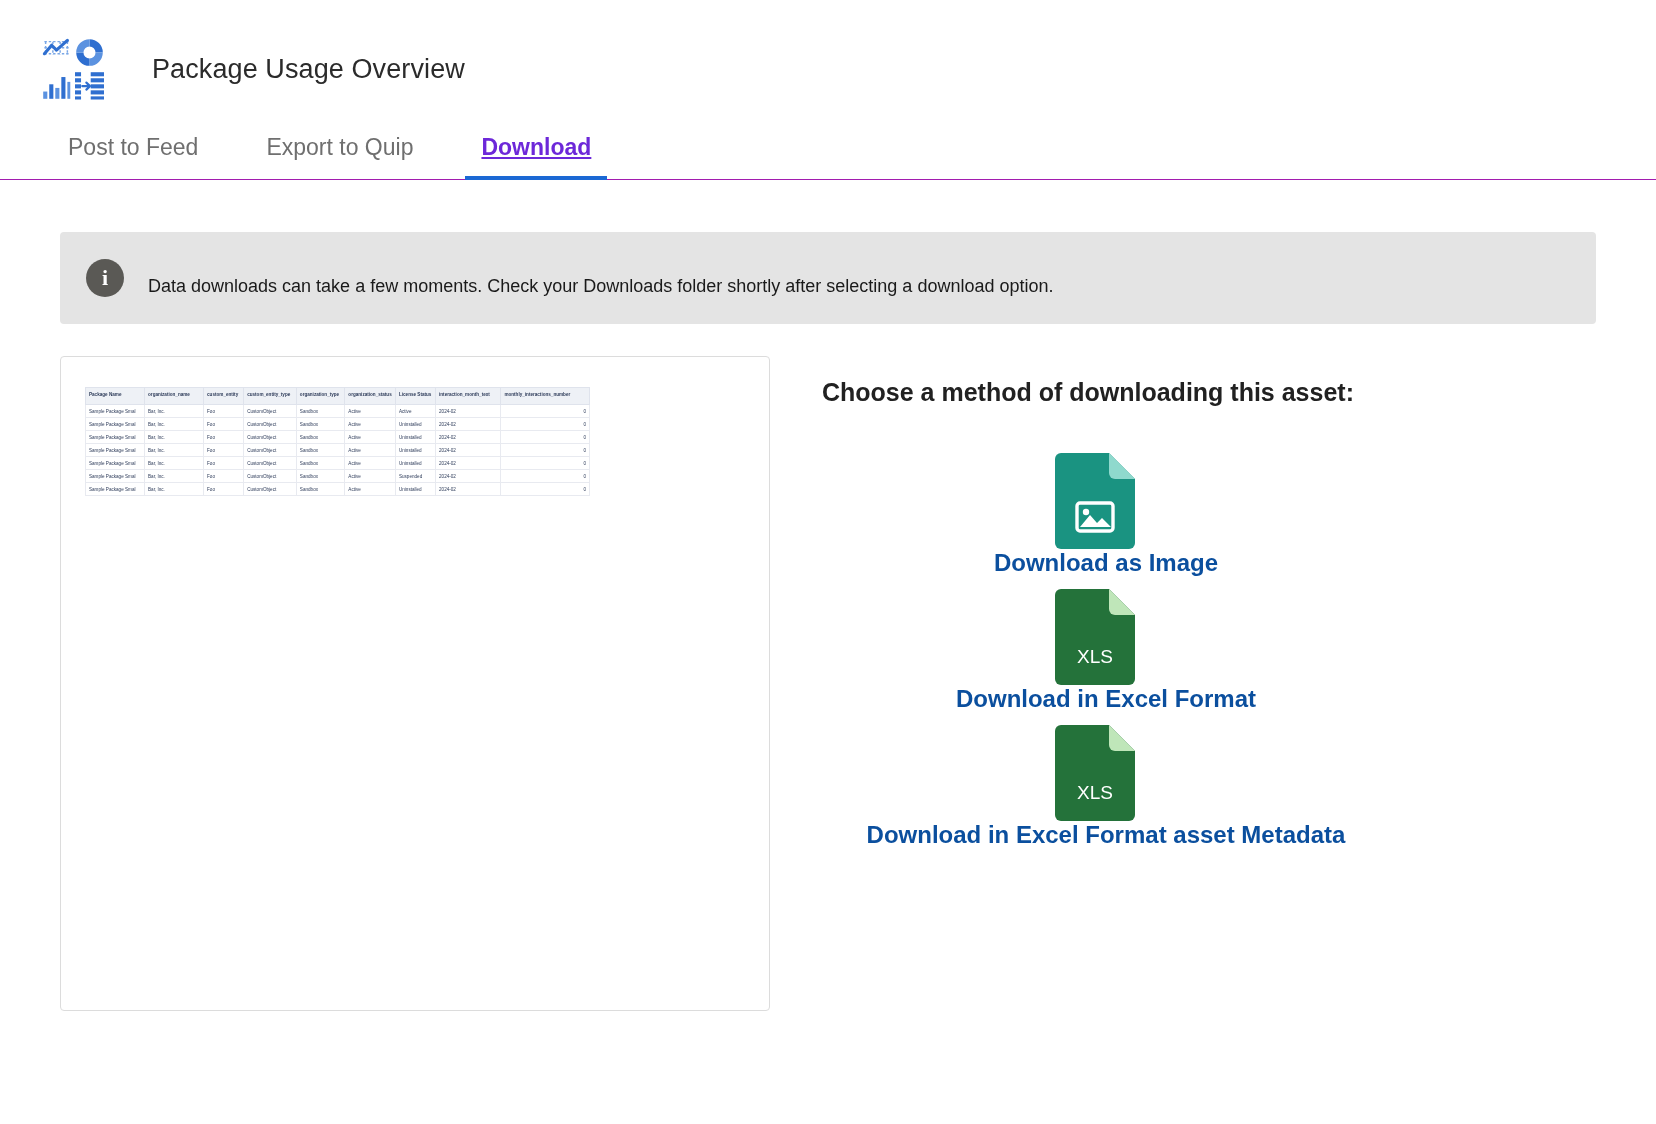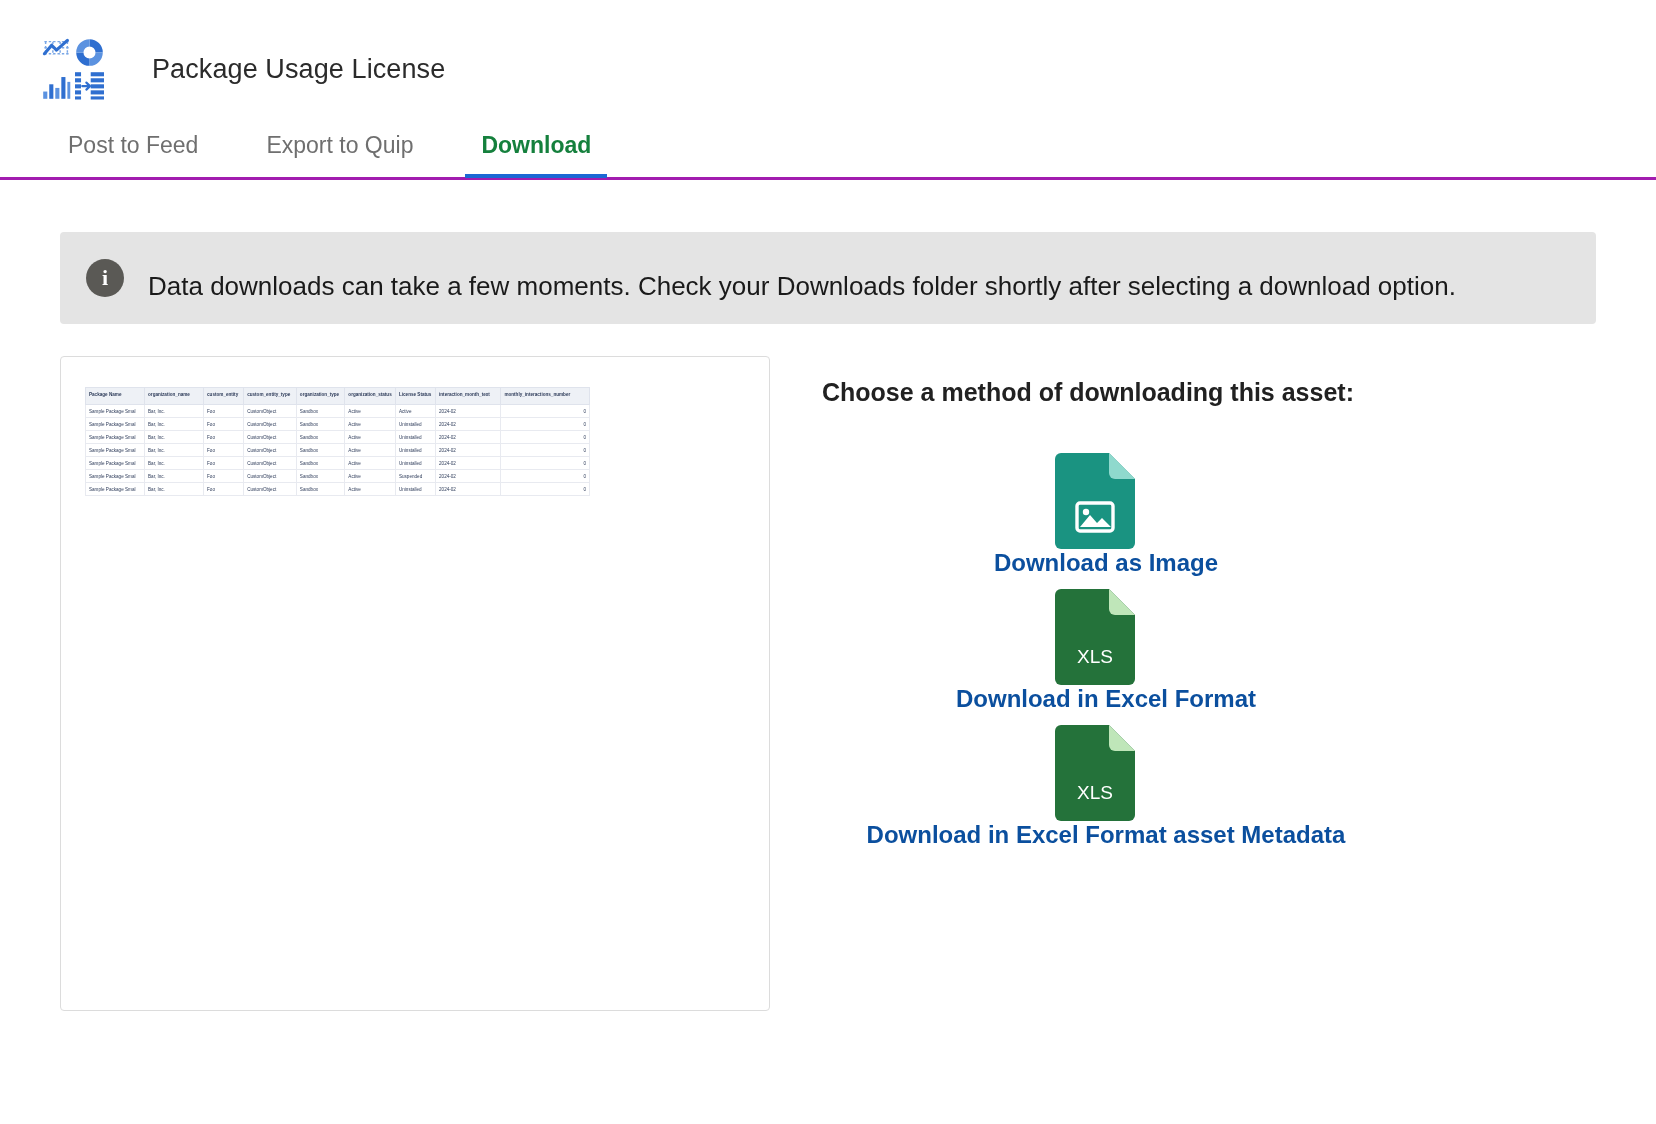--- a/index.html
+++ b/index.html
@@ -35,34 +35,35 @@
     letter-spacing: .1px;
     white-space: nowrap;
   }
 
   
   .tabbar {
     display: flex;
     align-items: flex-end;
     padding-left: 62px;
     height: 72px;
-    border-bottom: 3px solid #a21caf;
+    border-bottom: 1px solid #a21caf;
   }
   .tab {
     font-size: 23px;
     color: #6f6f6f;
     padding: 0 6px 18px 6px;
     margin-right: 56px;
     cursor: pointer;
     position: relative;
     white-space: nowrap;
   }
   .tab.active {
-    color: #15803d;
+    color: #6d28d9;
     font-weight: bold;
+    text-decoration: underline;
   }
   .tab.active::after {
     content: "";
     position: absolute;
     left: -10px; right: -10px; bottom: -1px;
     height: 4px;
     background: #1b68d4;
   }
 
   
@@ -80,21 +81,21 @@
     border-radius: 50%;
     background: #5a5955;
     color: #fff;
     display: flex; align-items: center; justify-content: center;
     font-size: 22px; font-weight: bold;
     font-family: "Liberation Serif", serif;
     flex: 0 0 auto;
   }
   .banner-text {
     margin-left: 24px;
-    font-size: 26px;
+    font-size: 18px;
     color: #1a1a1a;
     margin-top: 16px;
   }
 
   
   .content {
     display: flex;
     padding: 32px 0 0 60px;
   }
 
@@ -215,21 +216,21 @@
         <rect x="0" y="21" width="5" height="2.6" fill="#2f6fd0"></rect>
         <rect x="13" y="1" width="11" height="3.4" fill="#2f6fd0"></rect>
         <rect x="13" y="6" width="11" height="3.4" fill="#2f6fd0"></rect>
         <rect x="13" y="11" width="11" height="3.4" fill="#2f6fd0"></rect>
         <rect x="13" y="16" width="11" height="3.4" fill="#2f6fd0"></rect>
         <rect x="13" y="21" width="11" height="2.6" fill="#2f6fd0"></rect>
         <path d="M6 12.5h6M9.4 9.6l3 2.9-3 2.9" stroke="#2f6fd0" stroke-width="1.8" fill="none" stroke-linecap="round" stroke-linejoin="round"></path>
       </svg>
     </span>
   </div>
-  <div class="app-title">Package Usage License</div>
+  <div class="app-title">Package Usage Overview</div>
 </div>
 
 <div class="tabbar">
   <div class="tab">Post to Feed</div>
   <div class="tab">Export to Quip</div>
   <div class="tab active">Download</div>
 </div>
 
 <div class="banner-wrap">
   <div class="banner">

